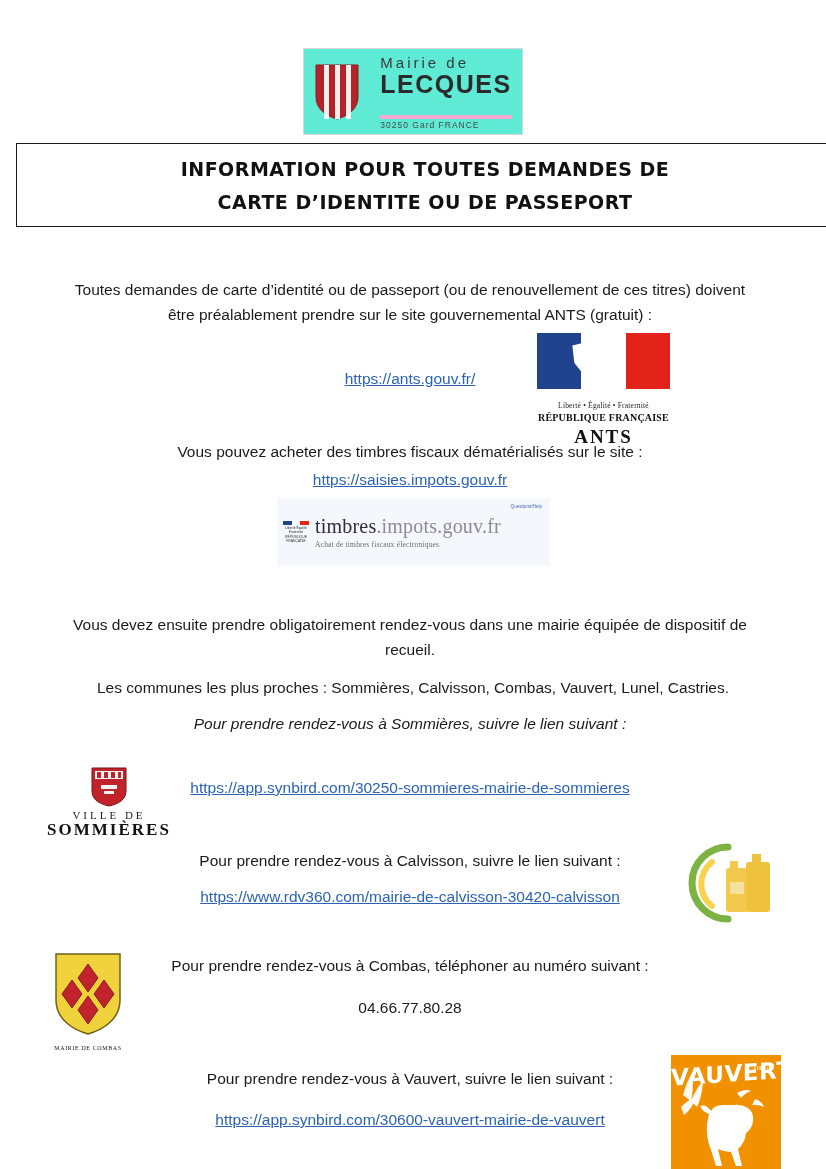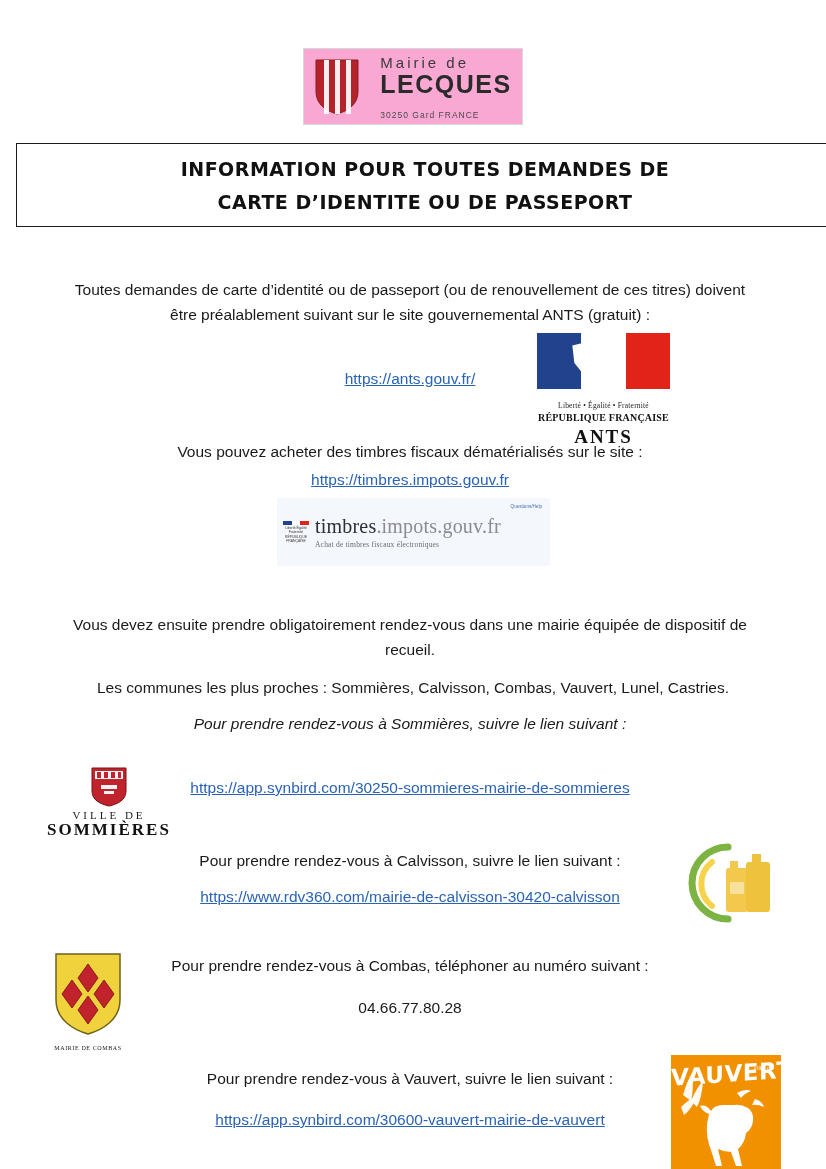--- a/index.html
+++ b/index.html
@@ -24,21 +24,21 @@
     width: 826px;
     display: flex;
     justify-content: center;
   }
   .logo {
     display: flex;
     align-items: center;
     gap: 20px;
     padding: 6px 10px 4px 10px;
     border: 1px solid #d8d8d8;
-    background: #f9a8d4;
+    background: #5eead4;
   }
   .shield {
     position: relative;
     width: 46px;
     height: 58px;
   }
   .shield svg { display: block; }
   .logo-text {
     display: flex;
     flex-direction: column;
@@ -50,21 +50,21 @@
     letter-spacing: 3px;
     color: #3a3a3a;
     font-weight: 400;
     margin-bottom: 2px;
   }
   .logo-lecques {
     font-size: 25px;
     letter-spacing: 1.5px;
     color: #2b2b2b;
     font-weight: 700;
-    margin-bottom: 8px;
+    margin-bottom: 18px;
   }
   .logo-sub {
     font-size: 8.5px;
     letter-spacing: 1px;
     color: #4a4a4a;
     border-top: 4px solid #f9a8d4;
     padding-top: 2px;
   }
 
   
@@ -345,40 +345,40 @@
       <span class="logo-sub">30250 Gard FRANCE</span>
     </div>
   </div>
 </div>
 
 <div class="title-box">
   <div class="title-line">INFORMATION POUR TOUTES DEMANDES DE</div>
   <div class="title-line">CARTE D’IDENTITE OU DE PASSEPORT</div>
 </div>
 
-<div class="para p-intro">Toutes demandes de carte d’identité ou de passeport (ou de renouvellement de ces titres) doivent être préalablement suivant sur le site gouvernemental ANTS (gratuit) :</div>
+<div class="para p-intro">Toutes demandes de carte d’identité ou de passeport (ou de renouvellement de ces titres) doivent être préalablement prendre sur le site gouvernemental ANTS (gratuit) :</div>
 
 <div class="para p-ants-link">
   <a class="link" href="#">https://ants.gouv.fr/</a>
 </div>
 
 <div class="ants">
   <div class="ants-flag">
     <div class="b"></div>
       <div class="w"></div>
       <div class="r"></div>
   </div>
   <div class="ants-devise">Liberté • Égalité • Fraternité</div>
   <div class="ants-rep">RÉPUBLIQUE FRANÇAISE</div>
   <div class="ants-word">ANTS</div>
 </div>
 
 <div class="para p-timbres">Vous pouvez acheter des timbres fiscaux dématérialisés sur le site :</div>
 <div class="para p-timbres-link">
-  <a class="link" href="#">https://timbres.impots.gouv.fr</a>
+  <a class="link" href="#">https://saisies.impots.gouv.fr</a>
 </div>
 
 <div class="timbres">
   <div class="timbres-flag">
     <div class="bars">
         <i class="b"></i>
         <i class="w"></i>
         <i class="r"></i>
       </div>
     <div class="cap">Liberté Égalité Fraternité

